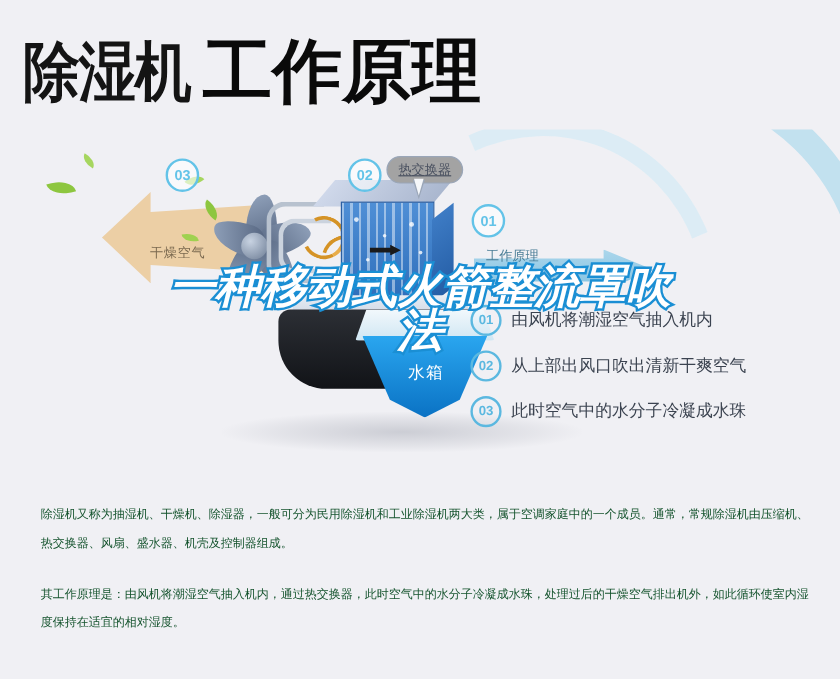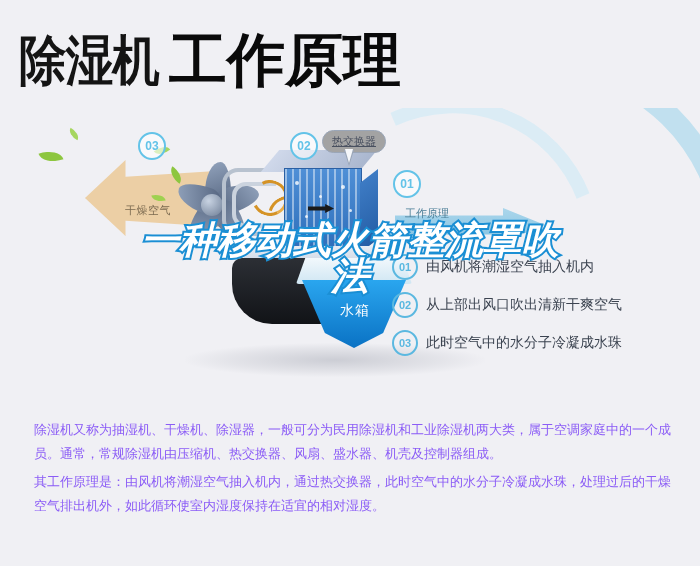--- a/index.html
+++ b/index.html
@@ -225,24 +225,24 @@
     letter-spacing:0px;
     -webkit-text-stroke:4px #1b8fd4;
     paint-order:stroke fill;
     font-style:italic;
     text-shadow:0 0 1px #1b8fd4;
   }
 
   
   .copy{
     position:absolute;left:34px;top:418px;width:640px;
-    font-size:13px;color:#8b5cf6;line-height:24px;
+    font-size:10px;color:#14532d;line-height:24px;
   }
   .copy p{margin:0;}
-  .copy p + p{margin-top:4px;}
+  .copy p + p{margin-top:18px;}
 </style>
 </head>
 <body>
 
 <div class="page">
 
   <div class="title-bar">
     <span class="title-a">除湿机</span>
     <span class="title-b">工作原理</span>
   </div>

